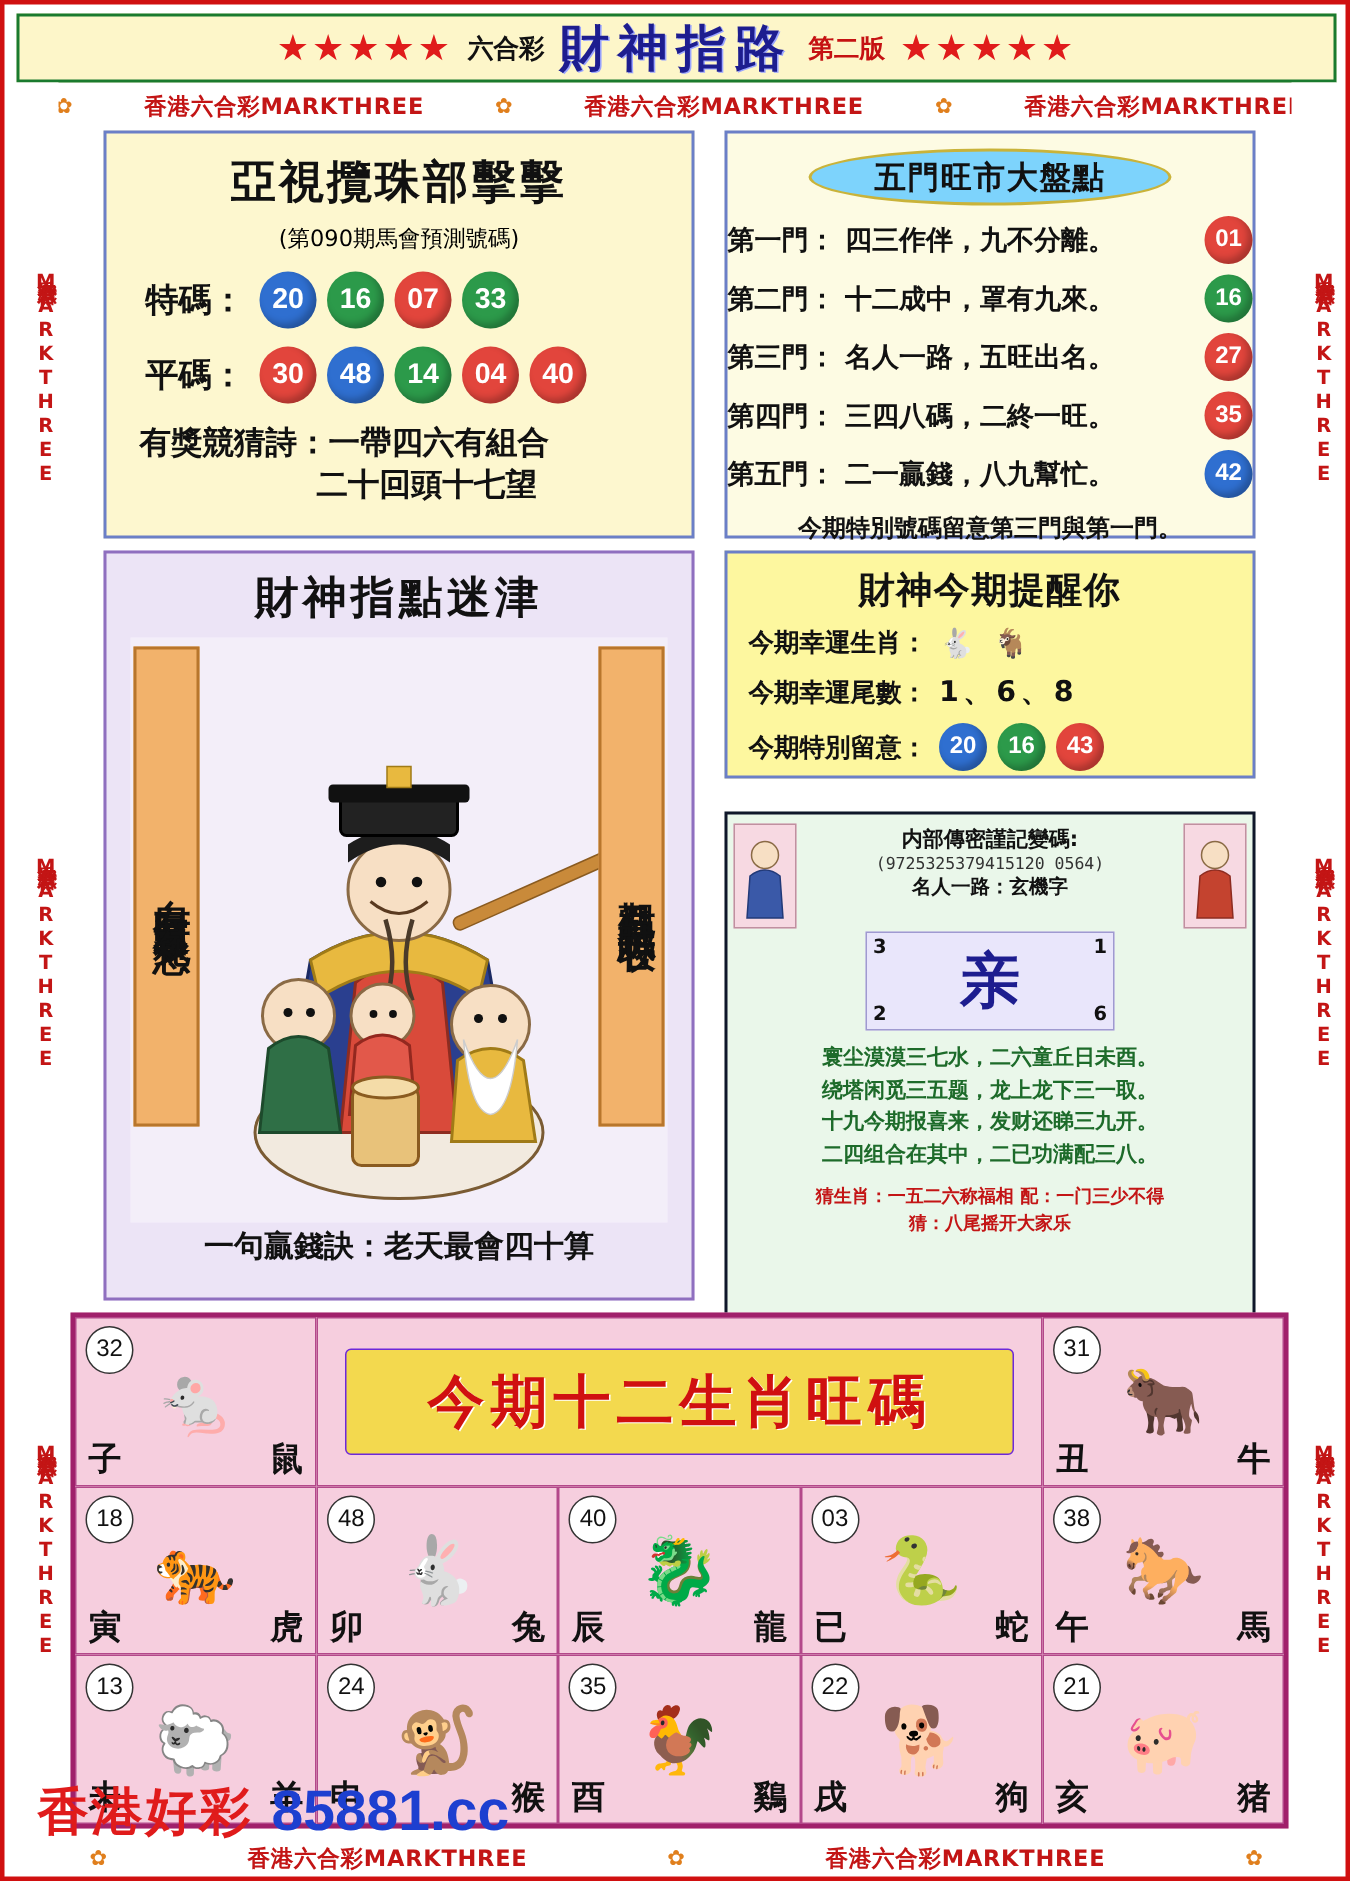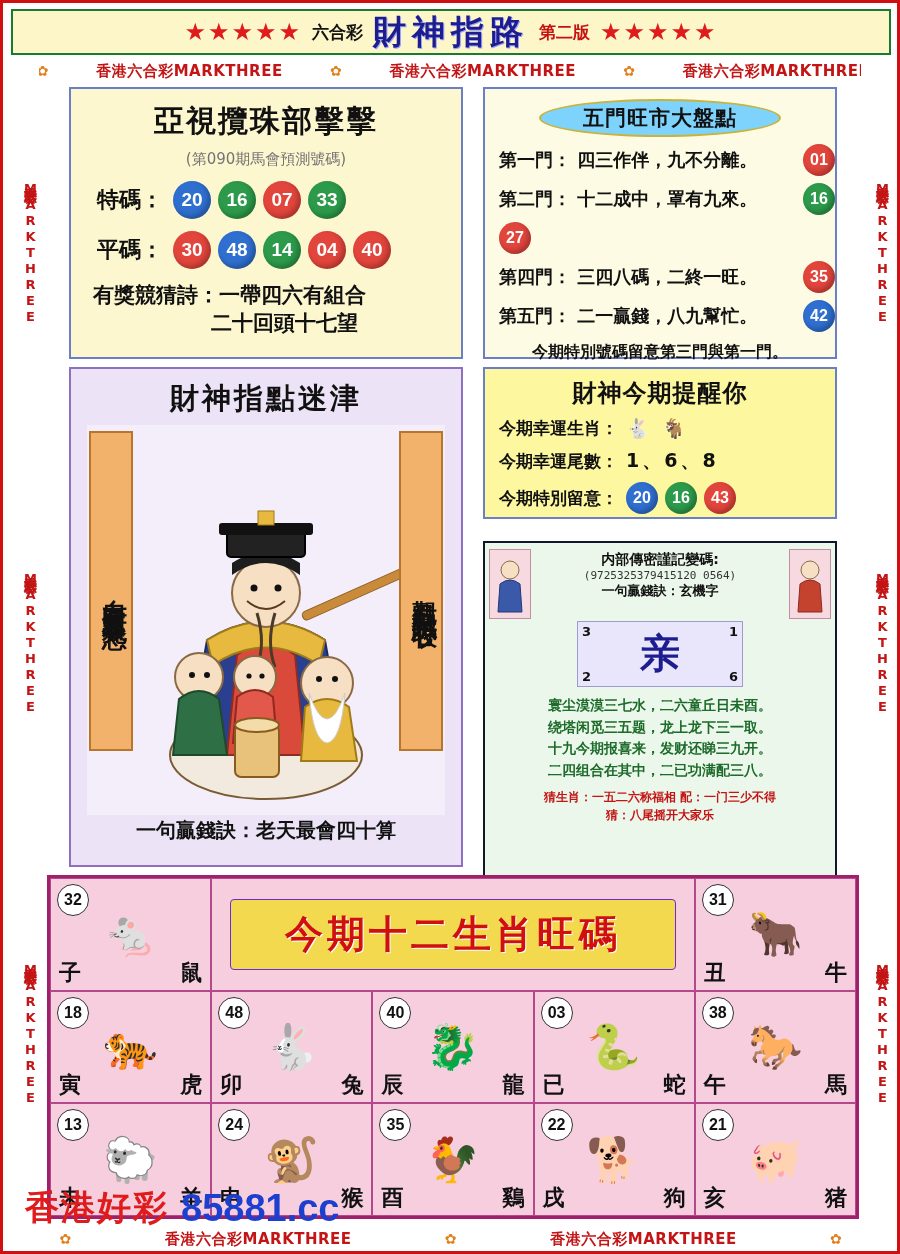--- a/index.html
+++ b/index.html
@@ -57,21 +57,21 @@
 
   
   .content{position:absolute;left:44px;top:84px;width:812px;height:1132px;}
 
   
   .box{position:absolute;box-sizing:border-box;}
 
   
   #boxA{left:22px;top:0;width:394px;height:272px;background:#fdf7cf;border:2px solid #6b7fc7;}
   #boxA .title{text-align:center;font-size:30px;font-weight:bold;color:#111;margin-top:12px;letter-spacing:2px;}
-  #boxA .issue{text-align:center;font-size:15px;color:#737373;margin-top:8px;}
+  #boxA .issue{text-align:center;font-size:15px;color:#000000;margin-top:8px;}
   .numline{display:flex;align-items:center;margin-top:12px;padding-left:26px;}
   .numline .lbl{font-size:22px;font-weight:bold;color:#111;margin-right:10px;white-space:nowrap;}
   .ball{
     width:38px;height:38px;border-radius:50%;
     display:inline-flex;align-items:center;justify-content:center;
     color:#fff;font-size:19px;font-weight:bold;margin-right:7px;
     box-shadow:inset -3px -3px 5px rgba(0,0,0,.25);
     font-family:"Liberation Sans",sans-serif;
   }
   .ball.b{background:#2f6fd0;}
@@ -82,21 +82,21 @@
   #boxA .poem .ind{padding-left:118px;display:block;}
 
   
   #boxB{left:436px;top:0;width:354px;height:272px;background:#fdfbe3;border:2px solid #6b7fc7;}
   #boxB .oval{
     margin:10px auto 0;width:238px;height:34px;border-radius:50%;
     background:#7dd3fc;border:2px solid #c9b33a;
     display:flex;align-items:center;justify-content:center;
     font-size:21px;font-weight:bold;color:#111;letter-spacing:1px;
   }
-  .menrow{display:flex;align-items:center;margin-top:7px;padding-left:14px;}
+  .menrow{display:flex;align-items:center;margin-top:7px;}
   .menrow .mtxt{font-size:18px;color:#111;font-weight:bold;flex:1;white-space:nowrap;}
   .menrow .ball{margin-right:0;}
   #boxB .foot{margin-top:10px;text-align:center;font-size:16px;color:#111;font-weight:bold;}
 
   
   #boxC{left:22px;top:280px;width:394px;height:500px;background:#ece4f6;border:2px solid #8f6fbf;}
   #boxC .title{text-align:center;font-size:29px;font-weight:bold;color:#111;margin-top:10px;letter-spacing:3px;}
   #boxC .pic{position:relative;width:358px;height:390px;margin:6px auto 0;background:#f3eef9;}
   #boxC .bottomline{text-align:center;font-size:20px;font-weight:bold;color:#111;margin-top:2px;}
   .couplet{
@@ -142,21 +142,21 @@
   #boxE .guess{margin-top:6px;text-align:center;font-size:12px;color:#c31515;font-weight:bold;line-height:1.5;}
 
   
   #boxF{left:0;top:788px;width:812px;height:344px;background:#f6cede;border:3px solid #a0216b;}
   .zgrid{display:grid;grid-template-columns:repeat(5,1fr);grid-template-rows:repeat(3,1fr);width:100%;height:100%;}
   .zcell{position:relative;border:1px solid #b3488a;box-sizing:border-box;background:#f6cede;overflow:hidden;}
   .zcell .num{
     position:absolute;left:6px;top:5px;width:30px;height:30px;border-radius:50%;
     background:#fff;border:1px solid #333;
     display:flex;align-items:center;justify-content:center;
-    font-size:16px;font-weight:bold;color:#111;font-family:"Liberation Sans",sans-serif;text-align:right;
+    font-size:16px;font-weight:normal;color:#111;font-family:"Liberation Sans",sans-serif;text-align:right;
   }
   .zcell .bn{position:absolute;left:8px;bottom:2px;font-size:22px;font-weight:bold;color:#111;}
   .zcell .an{position:absolute;right:8px;bottom:2px;font-size:22px;font-weight:bold;color:#111;}
   .zcell .animal{position:absolute;left:0;right:0;top:26px;bottom:26px;display:flex;align-items:center;justify-content:center;font-size:44px;}
   .zbanner{
     grid-column:2 / span 3;grid-row:1;
     background:#f6cede;border:1px solid #b3488a;
     display:flex;align-items:center;justify-content:center;
   }
   .zbanner .inner{
@@ -241,20 +241,21 @@
 
       <div class="menrow">
         <span class="mtxt">第一門： 四三作伴，九不分離。</span>
         <span class="ball sm r">01</span>
       </div>
       <div class="menrow">
         <span class="mtxt">第二門： 十二成中，罩有九來。</span>
         <span class="ball sm g">16</span>
       </div>
       <div class="menrow">
+        <span class="mtxt">第三門： 名人一路，五旺出名。</span>
         <span class="ball sm r">27</span>
       </div>
       <div class="menrow">
         <span class="mtxt">第四門： 三四八碼，二終一旺。</span>
         <span class="ball sm r">35</span>
       </div>
       <div class="menrow">
         <span class="mtxt">第五門： 二一贏錢，八九幫忙。</span>
         <span class="ball sm b">42</span>
       </div>
@@ -333,21 +334,21 @@
         <div class="card">
           <svg viewBox="0 0 40 68" width="40" height="68">
               <rect width="40" height="68" fill="#f7d9e2"></rect>
               <circle cx="20" cy="20" r="9" fill="#f7dfc4" stroke="#8a6a45"></circle>
               <path d="M8 62 L10 34 Q20 26 30 34 L32 62 Z" fill="#3a59a8" stroke="#223a78"></path>
             </svg>
         </div>
         <div class="etxt">
           <div class="l1">内部傳密謹記變碼:</div>
           <div class="l2">(9725325379415120 0564)</div>
-          <div class="l3">一句贏錢訣：玄機字</div>
+          <div class="l3">名人一路：玄機字</div>
         </div>
         <div class="card">
           <svg viewBox="0 0 40 68" width="40" height="68">
               <rect width="40" height="68" fill="#f7d9e2"></rect>
               <circle cx="20" cy="20" r="9" fill="#f7dfc4" stroke="#8a6a45"></circle>
               <path d="M8 62 L10 34 Q20 26 30 34 L32 62 Z" fill="#c4432f" stroke="#8d2c20"></path>
             </svg>
         </div>
       </div>
 

